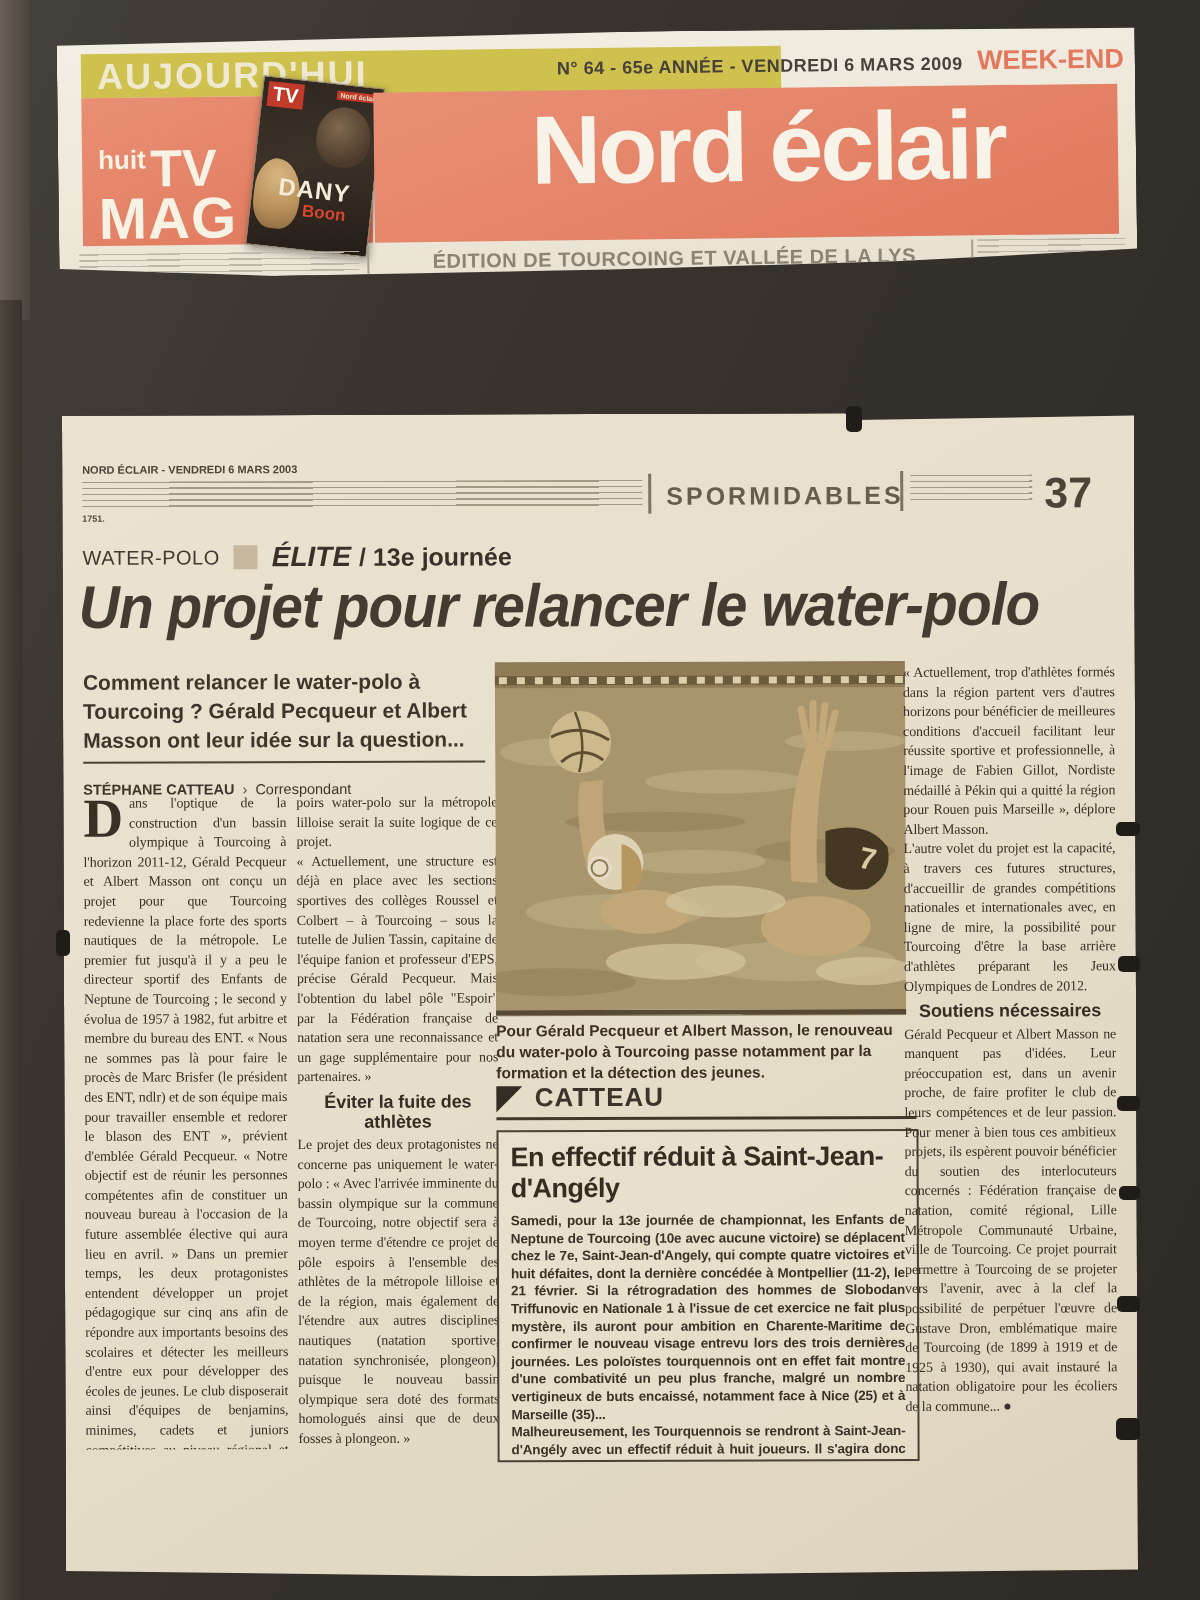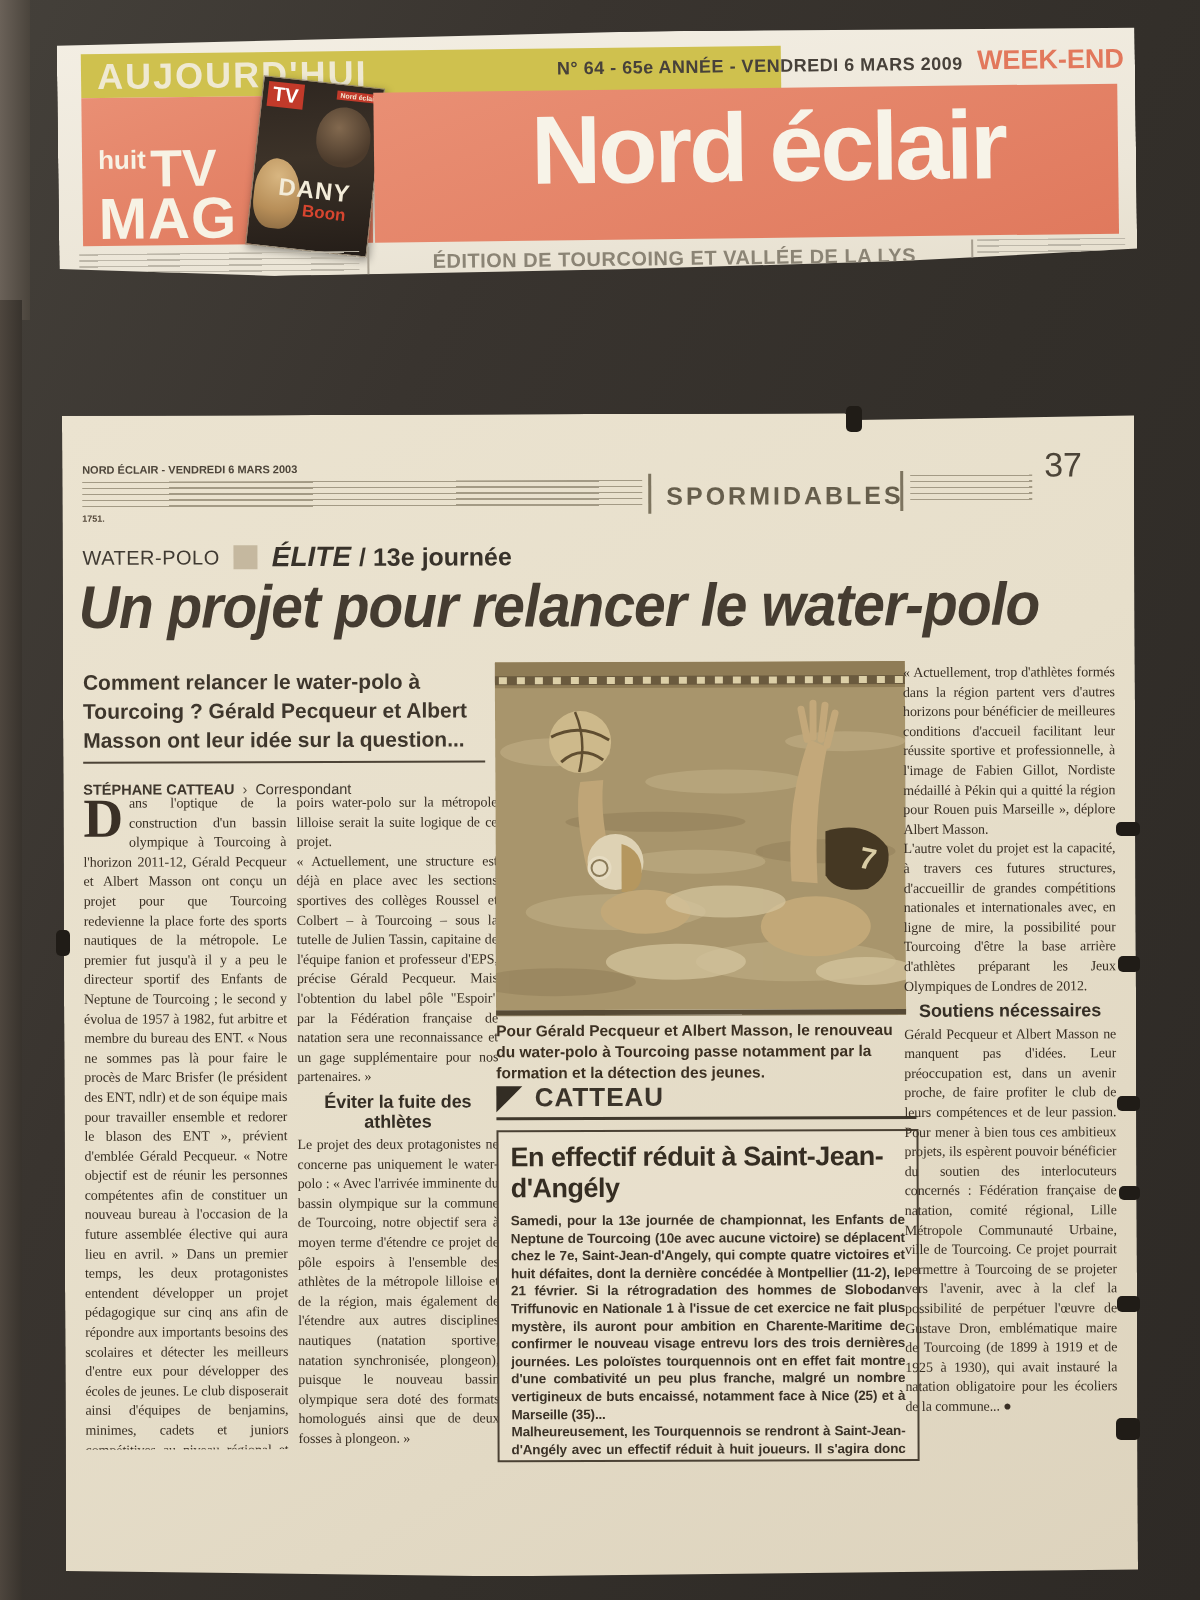--- a/index.html
+++ b/index.html
@@ -79,21 +79,21 @@
   .ph-code{position:absolute;left:20px;top:98px;font-size:9px;font-weight:bold;color:#55493b;}
   .rules{background-image:repeating-linear-gradient(to bottom,#a39a85 0 1.5px,transparent 1.5px 6px);
     position:absolute;height:27px;}
   .r1{left:20px;top:66px;width:560px;}
   .r2{left:848px;top:62px;width:122px;}
   .vbar{position:absolute;width:2.5px;height:40px;background:#7d745f;}
   .vb1{left:586px;top:60px;}
   .vb2{left:838px;top:58px;}
   .section-name{position:absolute;left:604px;top:68px;font-size:25px;font-weight:bold;
     color:#665e4c;letter-spacing:3px;}
-  .page-num{position:absolute;left:982px;top:33px;font-size:34px;font-weight:normal;color:#4c4438;}
+  .page-num{position:absolute;left:982px;top:56px;font-size:43px;font-weight:bold;color:#4c4438;}
 
   .kicker{position:absolute;left:20px;top:126px;display:flex;align-items:center;gap:14px;}
   .kicker-sport{font-size:20px;color:#403a32;letter-spacing:.5px;}
   .kicker-square{width:24px;height:24px;background:#c5b89f;}
   .kicker-league{font-size:28px;font-weight:bold;font-style:italic;color:#38322a;}
   .kicker-round{font-size:25px;font-weight:bold;color:#38322a;margin-left:-6px;}
   .headline{position:absolute;left:16px;top:158px;width:1040px;
     font-size:57px;font-weight:bold;font-style:italic;color:#453c31;letter-spacing:-1px;
     transform:scaleY(1.06);white-space:nowrap;}
 

